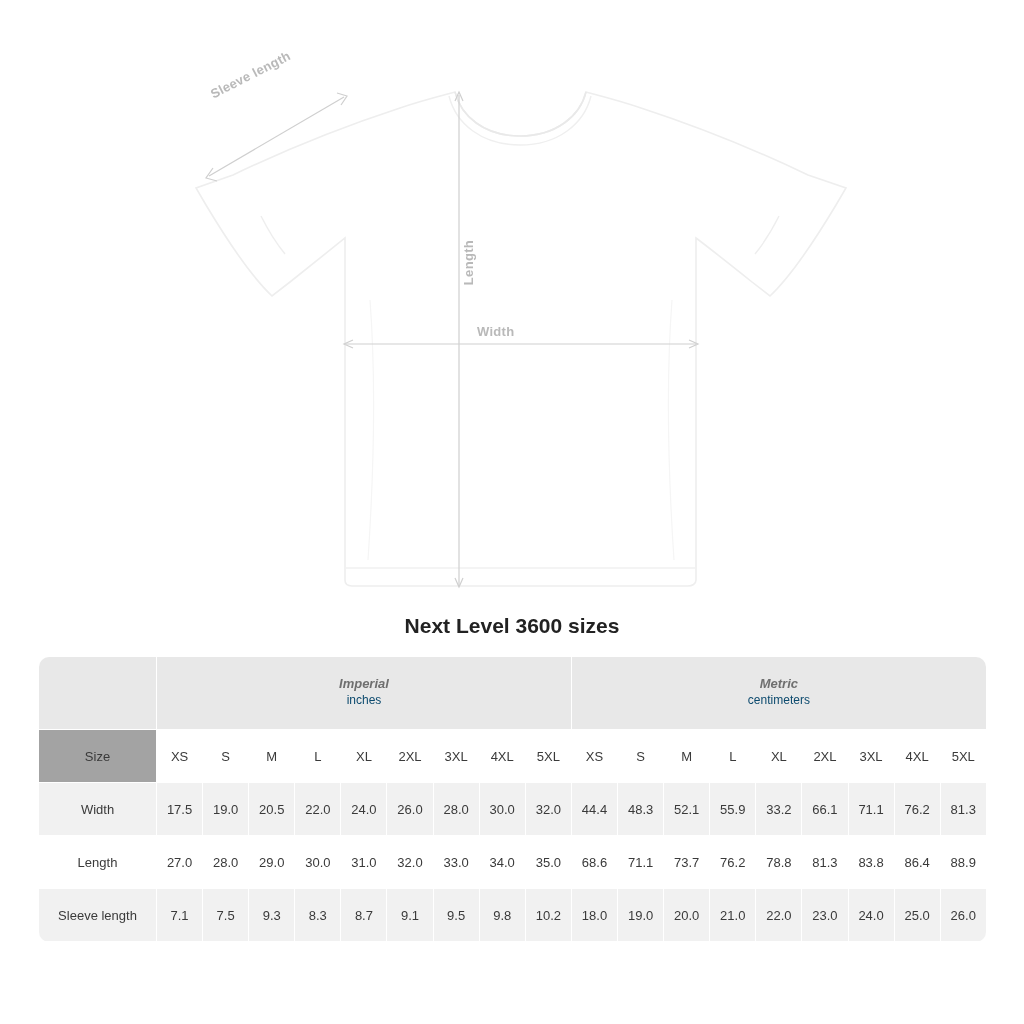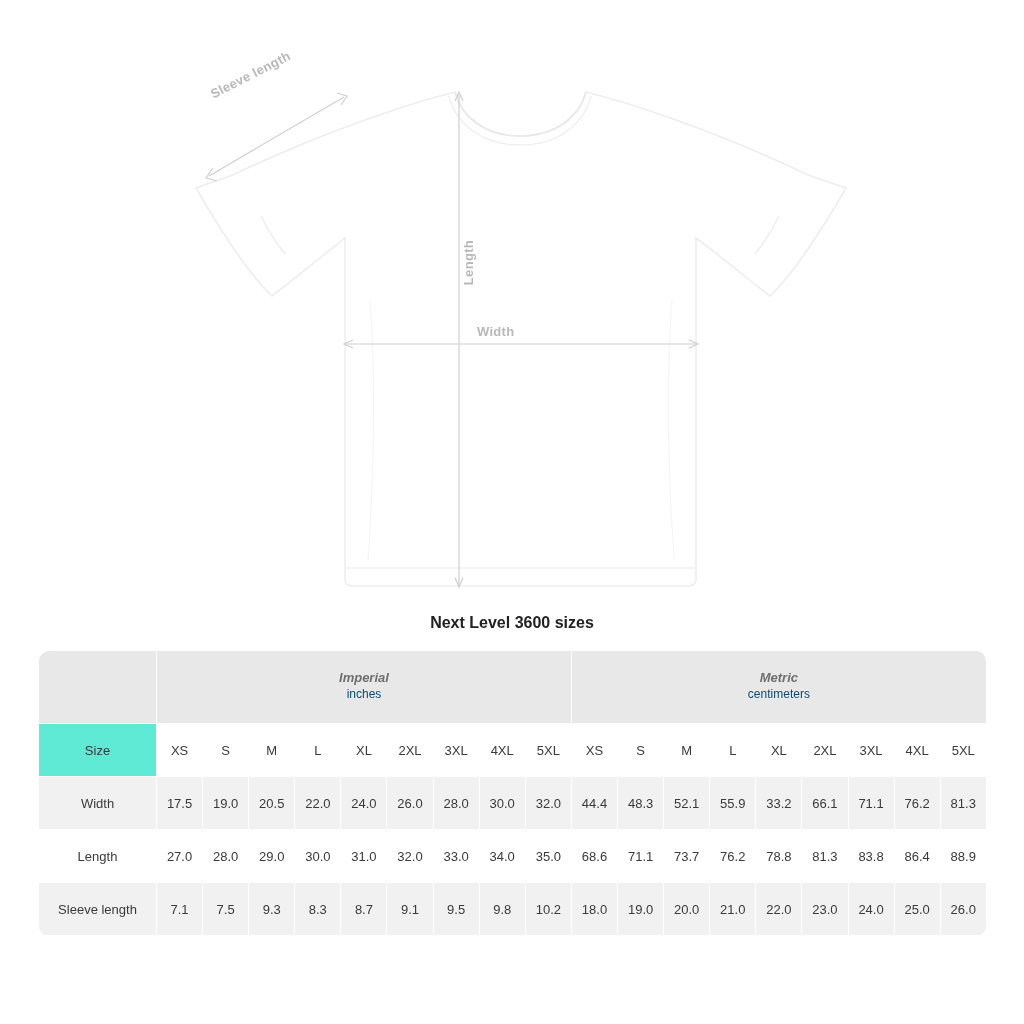--- a/index.html
+++ b/index.html
@@ -52,21 +52,21 @@
     left: 477px;
     top: 324px;
   }
 
   
   .title-block {
     text-align: center;
     margin-top: 14px;
   }
   .chart-title {
-    font-size: 16px;
+    font-size: 21px;
     font-weight: bold;
     color: #222222;
     margin: 0 0 8px 0;
   }
   .chart-note {
     font-size: 12.5px;
     font-style: italic;
     color: #6d6d6d;
     margin: 0;
   }
@@ -120,21 +120,21 @@
     color: #3a3a3a;
   }
   tr.row-alt td { background: #f1f1f1; }
   tr.row-plain td { background: #ffffff; }
   tr.row-plain td.row-head { background: #ffffff; }
   .size-head-row td {
     background: #ffffff;
     font-weight: bold;
     font-size: 13.5px;
   }
-  .size-head-row td.row-head { background: #5eead4; }
+  .size-head-row td.row-head { background: #a3a3a3; }
   tr.last-row td:first-child { border-bottom-left-radius: 10px; }
   tr.last-row td:last-child { border-bottom-right-radius: 10px; }
   col.label-col { width: 118px; }
   col.data-col { width: 46.1px; }
 </style>
 </head>
 <body>
 
 <div class="illustration">
 

